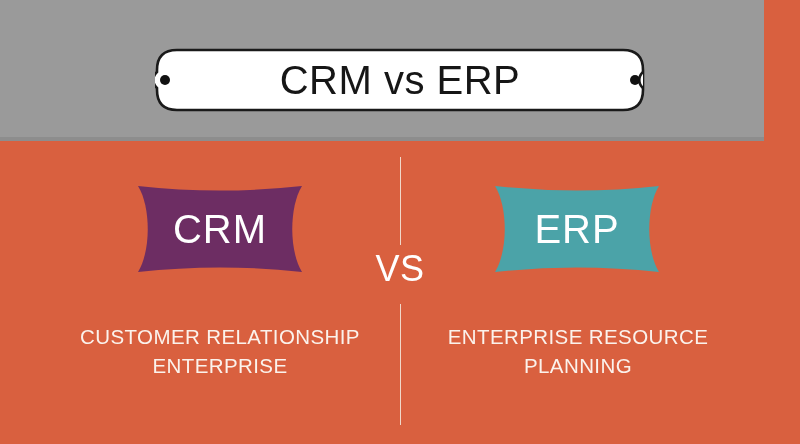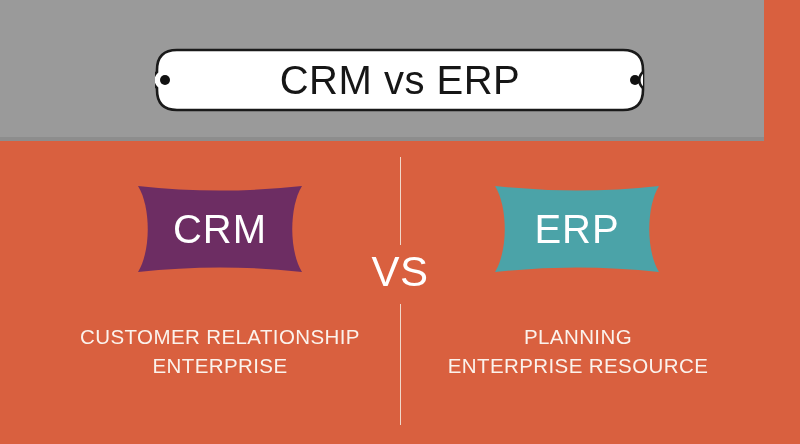--- a/index.html
+++ b/index.html
@@ -112,21 +112,21 @@
   #ribbon-erp { left: 494px; top: 185px; }
 
   
   .vs {
     position: absolute;
     left: 355px;
     top: 248px;
     width: 90px;
     text-align: center;
     color: #ffffff;
-    font-size: 42px;
+    font-size: 36px;
     font-weight: 400;
     letter-spacing: 0.5px;
   }
 
   
   .caption {
     position: absolute;
     width: 350px;
     text-align: center;
     color: #fbf2ec;
@@ -190,17 +190,17 @@
   </div>
 
   <div class="vs">VS</div>
 
   <div class="caption" id="caption-crm">
     <span class="line">CUSTOMER RELATIONSHIP</span>
     <span class="line">ENTERPRISE</span>
   </div>
 
   <div class="caption" id="caption-erp">
+    <span class="line">ENTERPRISE RESOURCE</span>
     <span class="line">PLANNING</span>
-    <span class="line">ENTERPRISE RESOURCE</span>
   </div>
 
 </div>
 
 </body></html>

